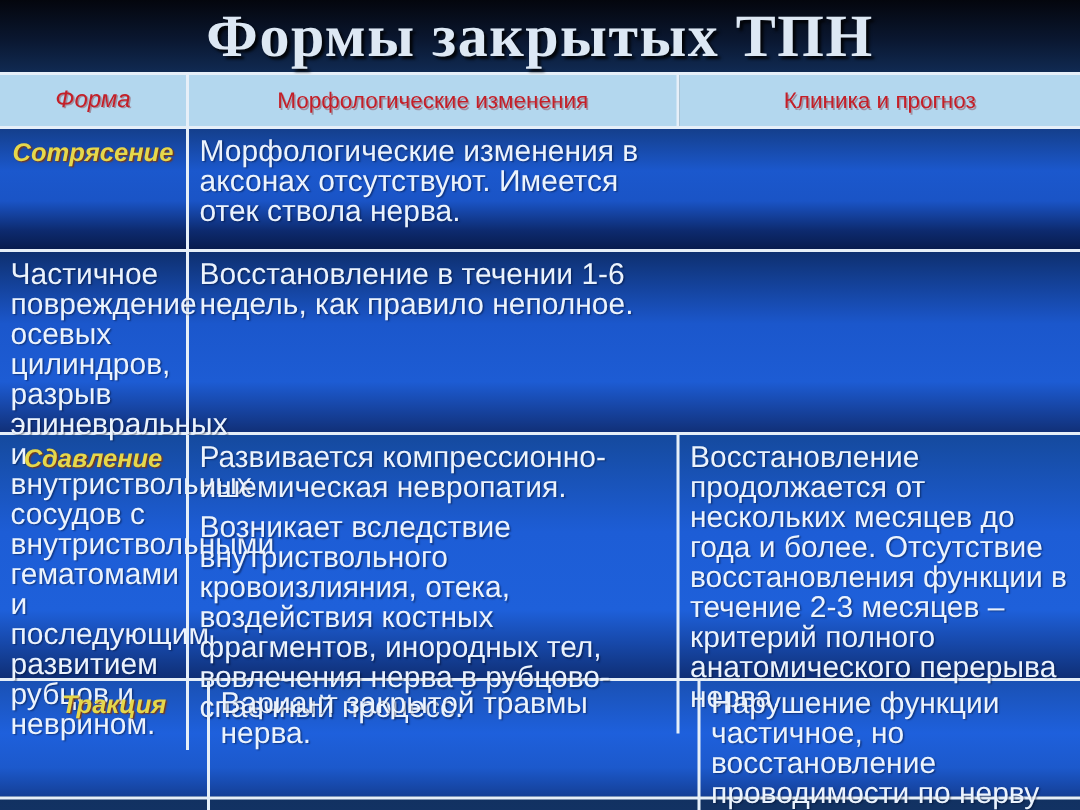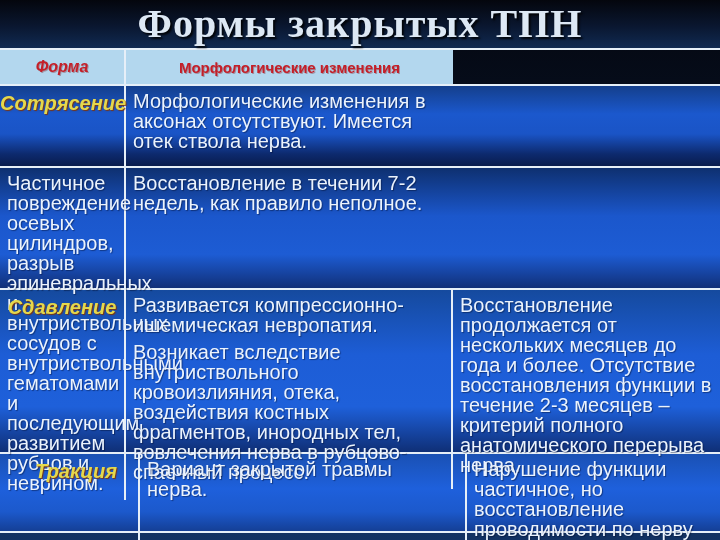--- a/index.html
+++ b/index.html
@@ -36,42 +36,42 @@
     grid-template-columns: 126px 327px 1fr;
     border-bottom: 2px solid var(--border-color, #e6eff8);
   }
   .t-row > .cell { border-right: 2px solid var(--border-color, #e6eff8); }
   .t-row > .cell:last-child { border-right: none; }
 
   .header-row { height: 36px; }
   .header-row .cell {
     background: var(--header-bg, #b3d7ee);
     color: var(--header-text, #c41f28);
-    font-weight: bold;
+    font-weight: normal;
     font-size: 15px;
     display: flex; align-items: center; justify-content: center;
     text-shadow: 1px 1px 0 rgba(122,16,22,0.35);
   }
   .header-row .cell.form-h { font-style: italic; font-size: 16px; }
 
   .row-1 { height: 82px;
     background: linear-gradient(180deg, #143f8c 0%, #1b58cd 35%, #1a54c6 60%, #0d2a6e 85%, #081c4e 100%); }
   .row-2 { height: 122px;
     background: linear-gradient(180deg, #0e3070 0%, #1b57cc 40%, #1d5cd4 72%, #113078 100%); }
   .row-3 { height: 164px;
     background: linear-gradient(180deg, #154a9e 0%, #1d5dd6 40%, #1e60da 72%, #0f2f76 100%); }
   .row-4 { height: 79px;
     background: linear-gradient(180deg, #1a51b4 0%, #1e60dc 45%, #1c59cc 75%, #143f96 100%); padding-left: 14px; }
 
   .form-cell {
     text-align: center;
     padding-top: 6px;
     font-style: italic;
     font-weight: bold;
-    font-size: 20px;
+    font-size: 17px;
     color: var(--label-text, #e5d84c);
     text-shadow: 1px 1px 1px rgba(128,52,8,0.95);
   }
   .body-cell {
     padding: 5px 8px 0 7px;
     font-size: 20px;
     line-height: 20px;
     color: var(--body-text, #ebf3fd);
     text-shadow: 1px 1px 1px rgba(0,10,40,0.45);
   }
@@ -84,35 +84,36 @@
 
   <div class="title-bar">
     <div class="slide-title">Формы закрытых ТПН</div>
   </div>
 
   <div class="tpn-table">
 
     <div class="t-row header-row">
       <div class="cell form-h">Форма</div>
       <div class="cell">Морфологические изменения</div>
+      <div class="cell">Клиника и прогноз</div>
     </div>
 
     <div class="t-row row-1">
       <div class="cell form-cell">Сотрясение</div>
       <div class="cell body-cell">
         <p>Морфологические изменения в аксонах отсутствуют. Имеется отек ствола нерва.</p>
       </div>
     </div>
 
     <div class="t-row row-2">
       <div class="cell body-cell">
         <p>Частичное повреждение осевых цилиндров, разрыв эпиневральных и внутриствольных сосудов с внутриствольными гематомами и последующим развитием рубцов и неврином.</p>
       </div>
       <div class="cell body-cell">
-        <p>Восстановление в течении 7-2 недель, как правило неполное.</p>
+        <p>Восстановление в течении 1-6 недель, как правило неполное.</p>
       </div>
     </div>
 
     <div class="t-row row-3">
       <div class="cell form-cell">Сдавление</div>
       <div class="cell body-cell">
         <p>Развивается компрессионно-ишемическая невропатия.</p>
         <p>Возникает вследствие внутриствольного кровоизлияния, отека, воздействия костных фрагментов, инородных тел, вовлечения нерва в рубцово-спаечный процесс.</p>
       </div>
       <div class="cell body-cell">

